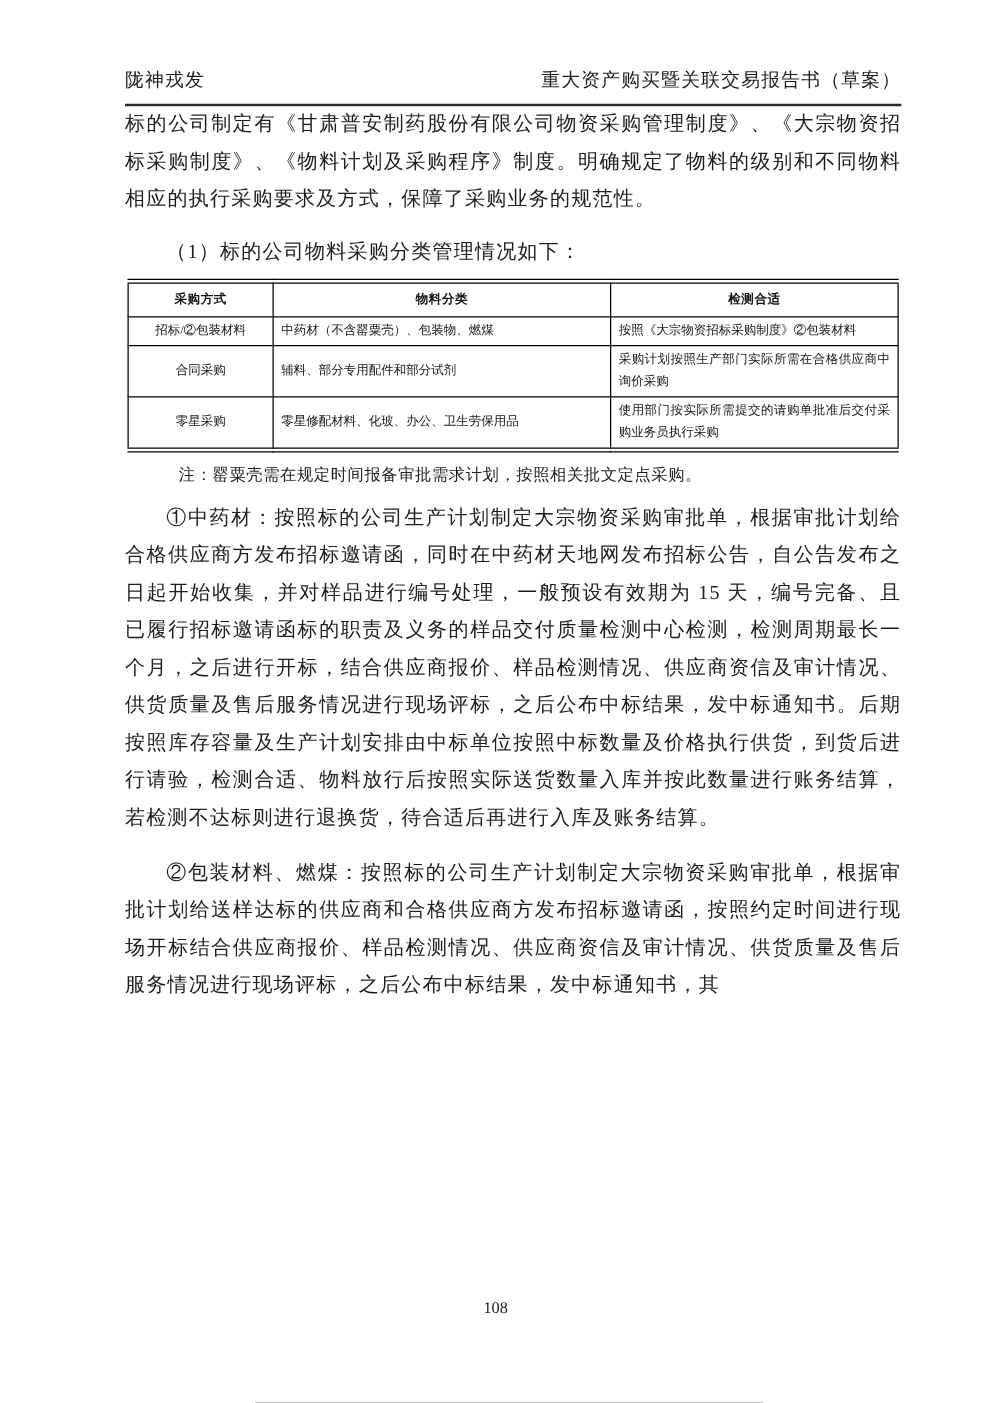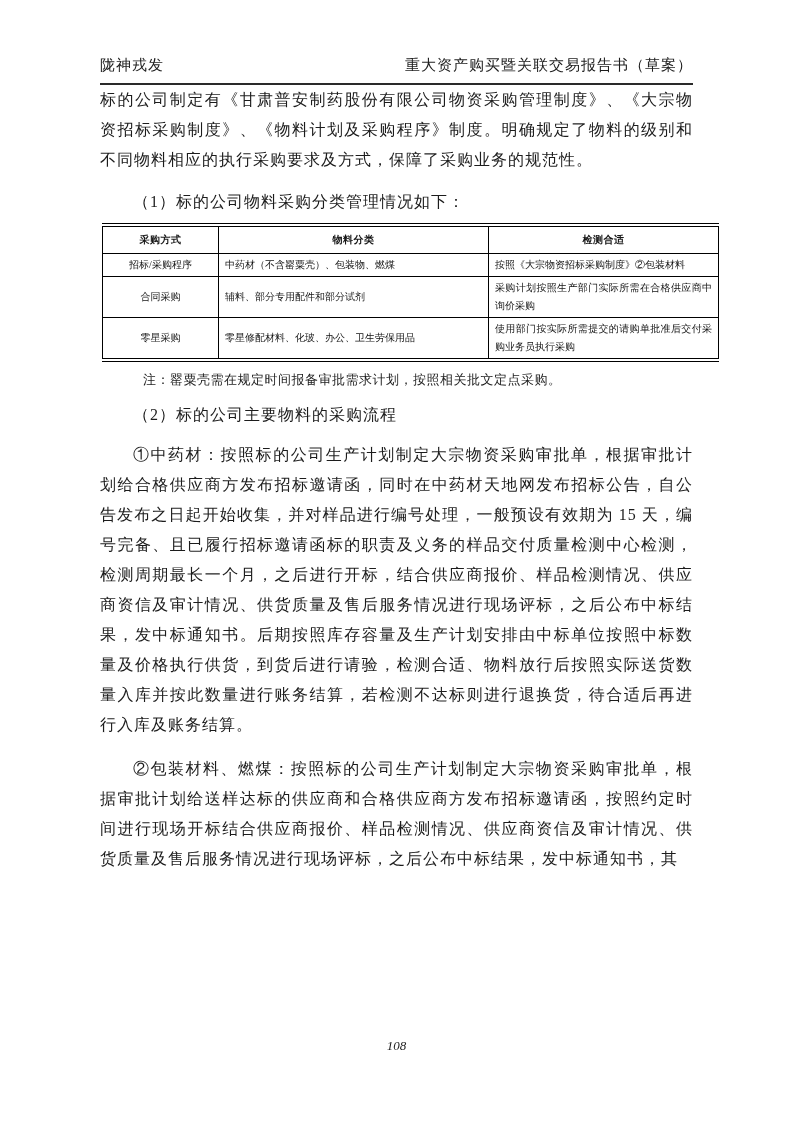--- a/index.html
+++ b/index.html
@@ -2,21 +2,21 @@
 <html><head>
 <meta charset="utf-8">
 <style>
   html,body { margin:0; padding:0; background:#888; }
   .page {
     position:relative;
     width:793px; height:1122px;
     margin:0 auto;
     background:#ffffff;
     box-sizing:border-box;
-    padding:56px 100px 0 100px;
+    padding:56px 72px 0 100px;
     font-family:"Liberation Serif","DejaVu Serif",serif;
     color:#1c1c1c;
     overflow:hidden;
   }
   
   .doc-header {
     display:flex; justify-content:space-between; align-items:flex-end;
     font-size:15px; line-height:18px;
     padding-bottom:9px;
     border-bottom:2px solid #2a2a2a;
@@ -72,21 +72,20 @@
     text-indent:43px;
     letter-spacing:0.5px;
   }
   
   .page-footer {
     position:absolute;
     left:0; right:0; top:1038px;
     text-align:center;
     font-size:13px;
     color:#1c1c1c;
-    font-style:italic;
   }
 </style>
 </head>
 <body>
 
 <div class="page">
 
   <div class="doc-header">
     <span>陇神戎发</span>
     <span>重大资产购买暨关联交易报告书（草案）</span>
@@ -105,40 +104,39 @@
     </colgroup>
     <thead>
       <tr>
         <th>采购方式</th>
         <th>物料分类</th>
         <th>检测合适</th>
       </tr>
     </thead>
     <tbody>
       <tr>
-        <td class="c-method">招标/采购程序</td>
+        <td class="c-method">招标/②包装材料</td>
         <td class="c-category">中药材（不含罂粟壳）、包装物、燃煤</td>
         <td class="c-procedure">按照《大宗物资招标采购制度》②包装材料</td>
       </tr>
       <tr>
         <td class="c-method">合同采购</td>
         <td class="c-category">辅料、部分专用配件和部分试剂</td>
         <td class="c-procedure">采购计划按照生产部门实际所需在合格供应商中询价采购</td>
       </tr>
       <tr>
         <td class="c-method">零星采购</td>
         <td class="c-category">零星修配材料、化玻、办公、卫生劳保用品</td>
         <td class="c-procedure">使用部门按实际所需提交的请购单批准后交付采购业务员执行采购</td>
       </tr>
     </tbody>
   </table>
 
   <p class="note">注：罂粟壳需在规定时间报备审批需求计划，按照相关批文定点采购。</p>
 
-  <p class="para indent h-item2">（2）标的公司主要物料的采购流程</p>
 
   <p class="para indent para-flow">①中药材：按照标的公司生产计划制定大宗物资采购审批单，根据审批计划给合格供应商方发布招标邀请函，同时在中药材天地网发布招标公告，自公告发布之日起开始收集，并对样品进行编号处理，一般预设有效期为 15 天，编号完备、且已履行招标邀请函标的职责及义务的样品交付质量检测中心检测，检测周期最长一个月，之后进行开标，结合供应商报价、样品检测情况、供应商资信及审计情况、供货质量及售后服务情况进行现场评标，之后公布中标结果，发中标通知书。后期按照库存容量及生产计划安排由中标单位按照中标数量及价格执行供货，到货后进行请验，检测合适、物料放行后按照实际送货数量入库并按此数量进行账务结算，若检测不达标则进行退换货，待合适后再进行入库及账务结算。</p>
 
   <p class="para indent para-flow2">②包装材料、燃煤：按照标的公司生产计划制定大宗物资采购审批单，根据审批计划给送样达标的供应商和合格供应商方发布招标邀请函，按照约定时间进行现场开标结合供应商报价、样品检测情况、供应商资信及审计情况、供货质量及售后服务情况进行现场评标，之后公布中标结果，发中标通知书，其</p>
 
   <div class="page-footer">108</div>
 
 </div>
 
 </body></html>

